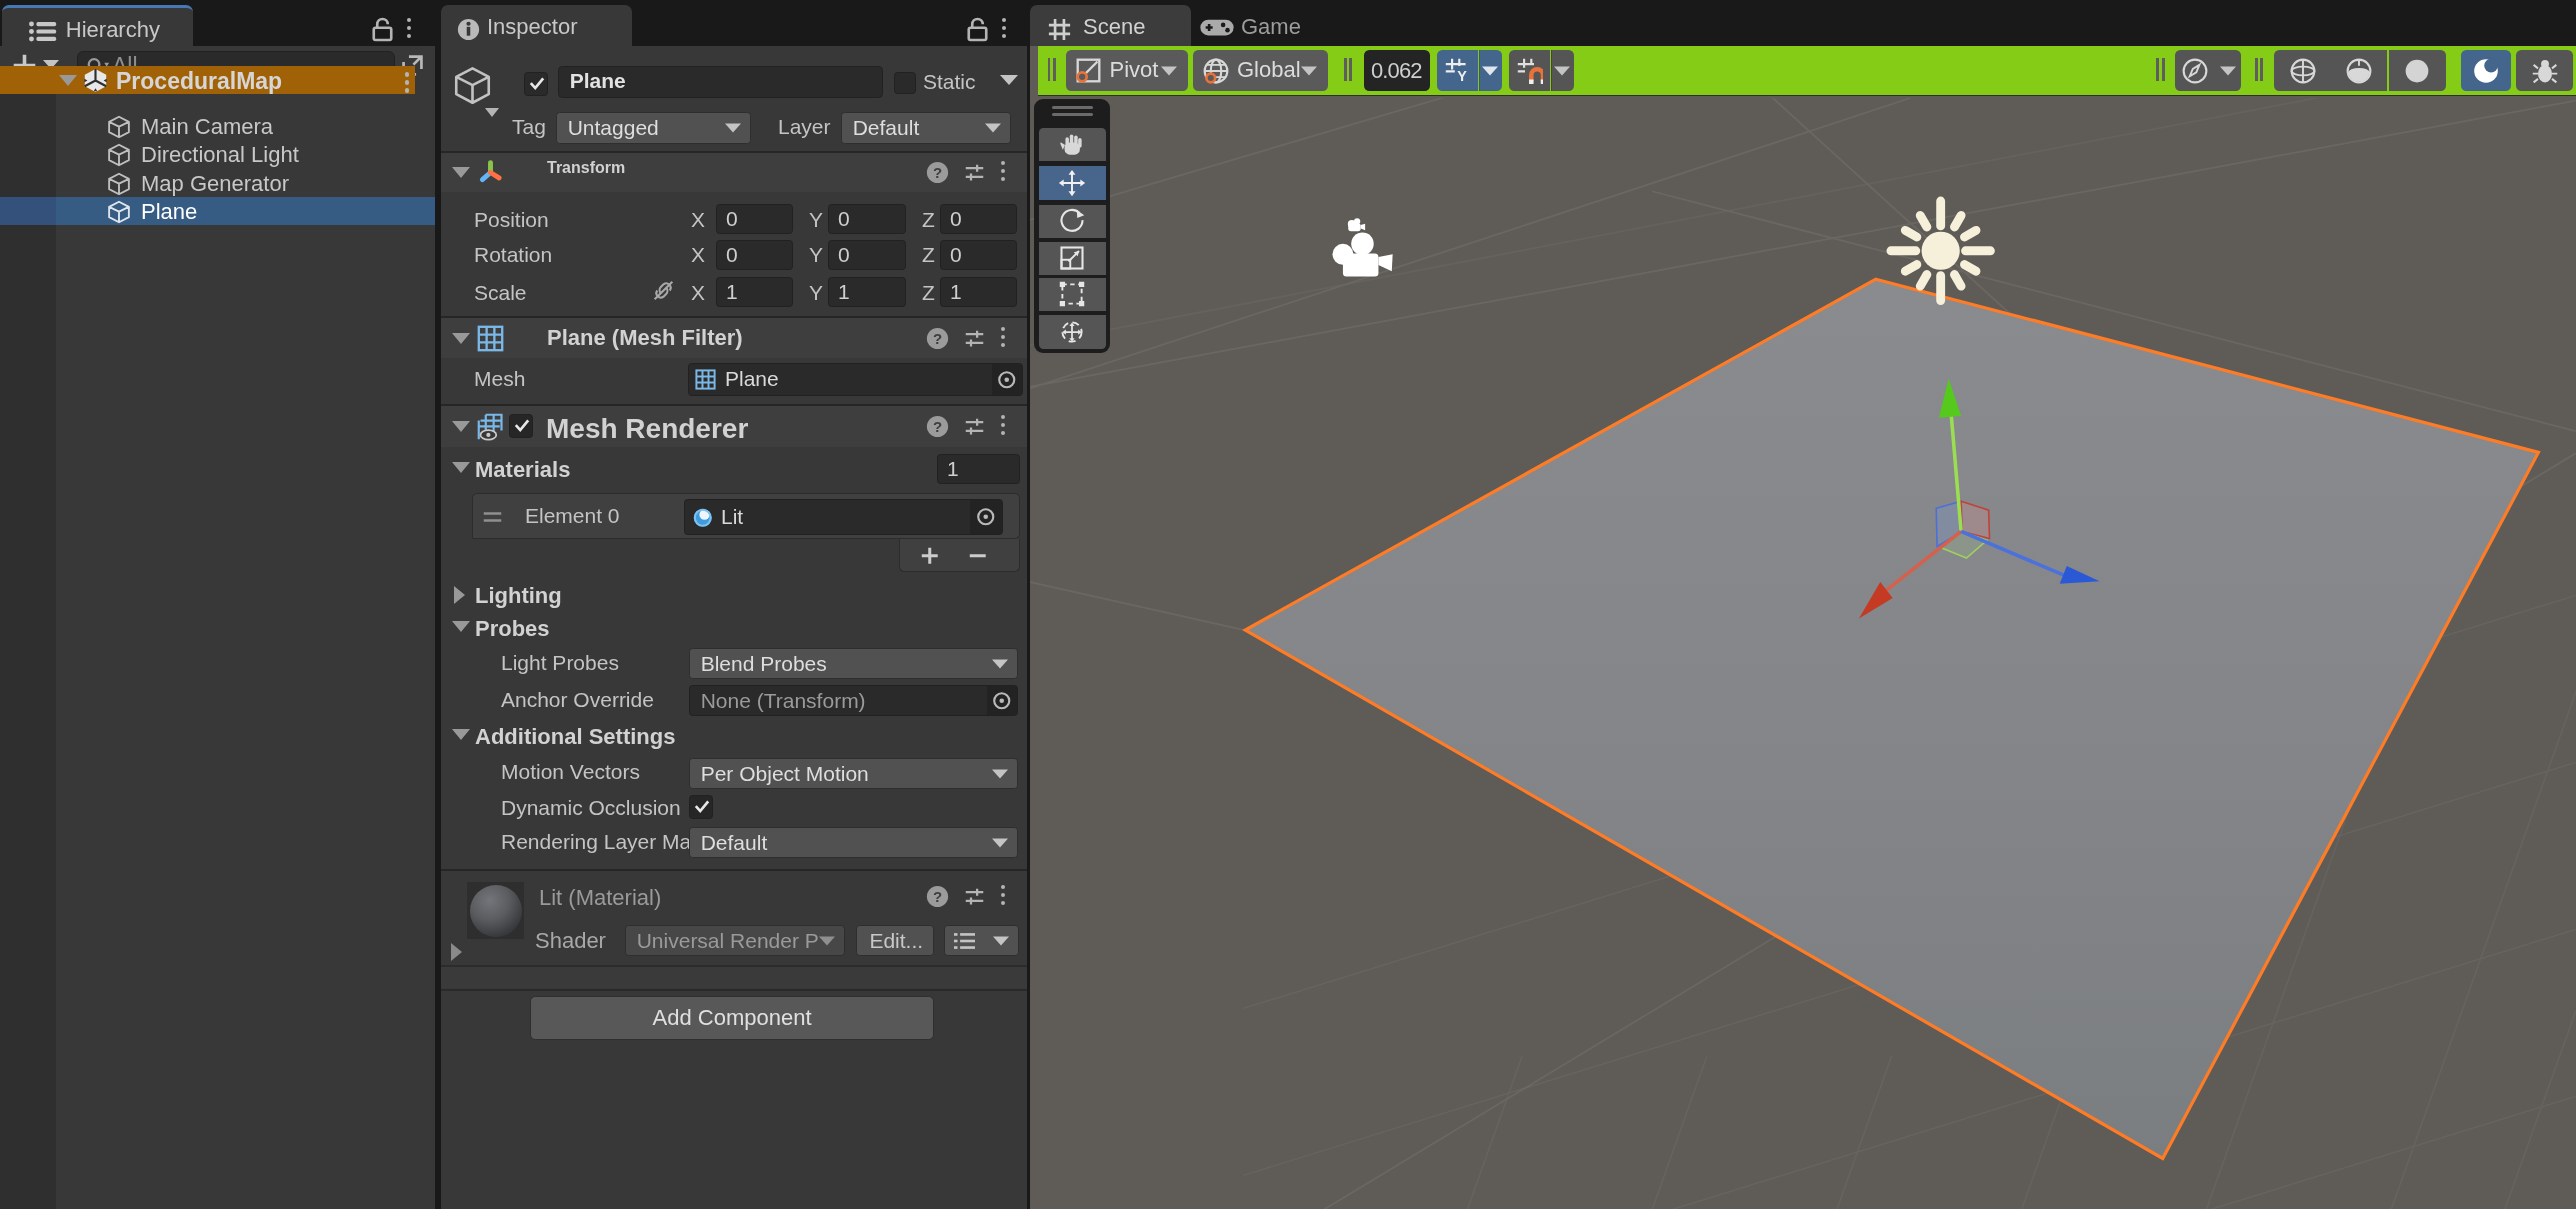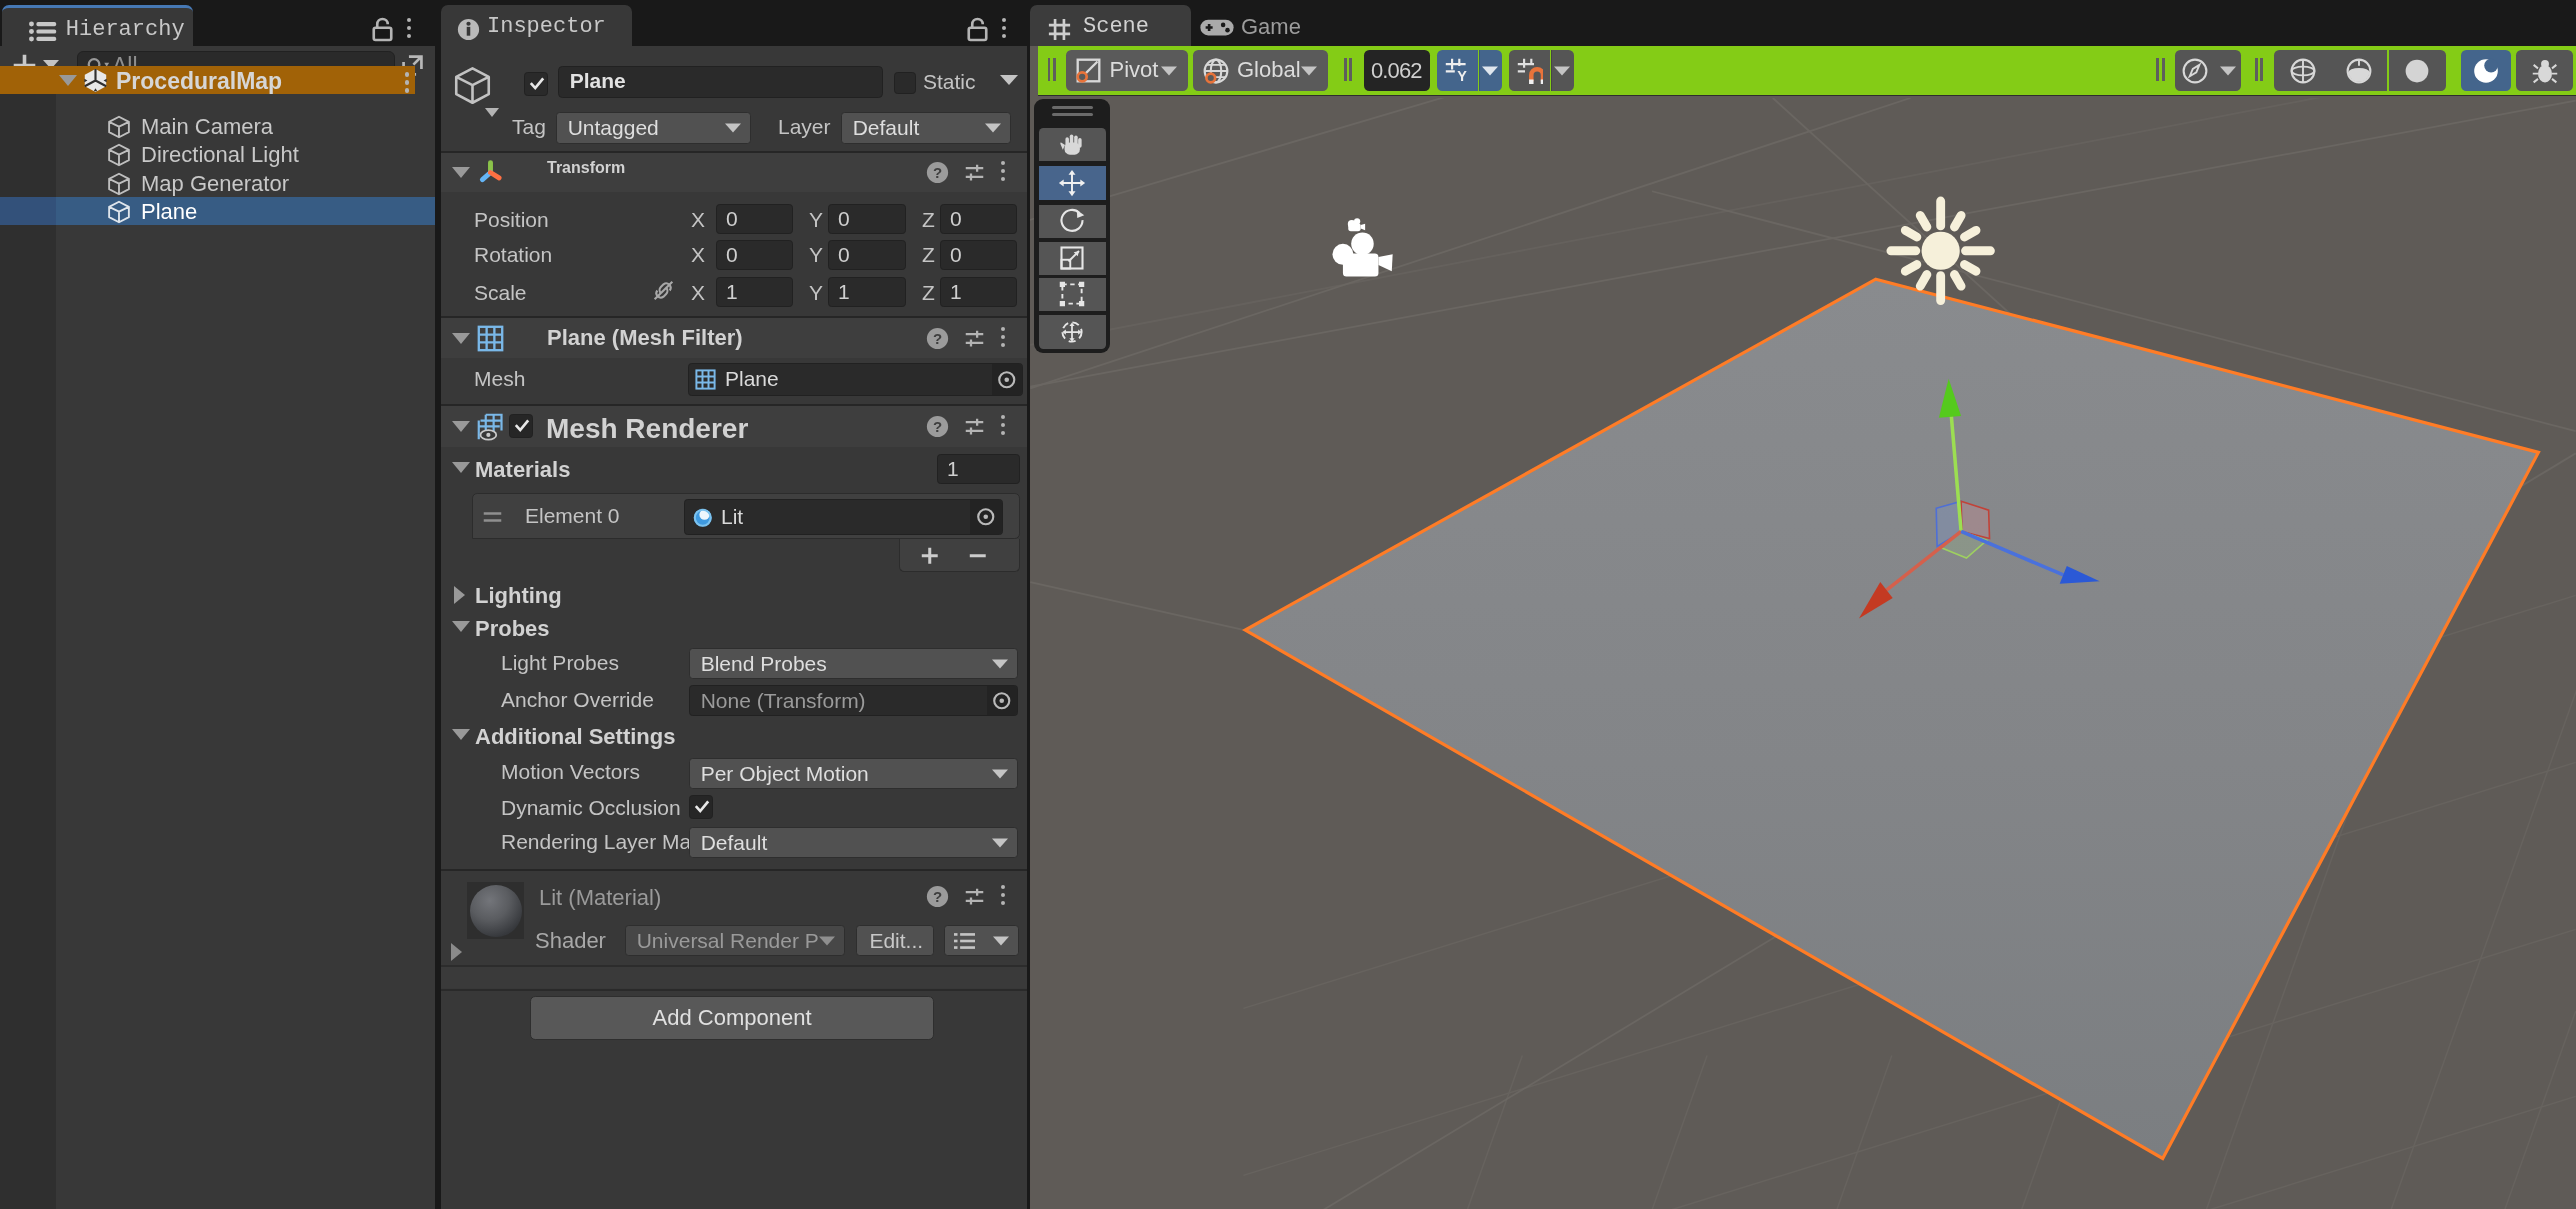--- a/index.html
+++ b/index.html
@@ -5,21 +5,21 @@
 html,body { width:2576px; height:1210px; overflow:hidden; background:#191919;
   font-family:"Liberation Sans", sans-serif; }
 .abs { position:absolute; }
 #page { position:relative; width:2576px; height:1210px; background:#191919; }
 
 
 .panel { position:absolute; top:0; height:1210px; background:#383838; }
 .tabbar { position:absolute; left:0; top:0; width:100%; height:46px; background:#191919; }
 .tab { position:absolute; top:5.3px; height:41px; background:#383838; border-radius:7px 7px 0 0;
   color:#c8c8c8; font-size:22px; }
-.tab .lbl { position:absolute; top:9px;font-family:Liberation Mono, monospace; }
+.tab .lbl { position:absolute; top:9px; }
 .hairline { position:absolute; left:0; width:100%; height:1.8px; background:#262626; }
 .field { position:absolute; background:#2a2a2a; border:0.9px solid #212121; border-radius:3.6px;
   color:#cfcfcf; font-size:21px; }
 .drop { position:absolute; background:#515151; border:0.9px solid #2e2e2e; border-radius:3.6px;
   color:#dedede; font-size:21px; }
 .drop .caret, .caret2 { position:absolute; right:9px; top:50%; width:0; height:0;
   border-left:8px solid transparent; border-right:8px solid transparent;
   border-top:9.8px solid #c4c4c4; transform:translateY(-50%); }
 .lab { position:absolute; color:#c4c4c4; font-size:21px; white-space:nowrap; }
 .bold { font-weight:700; }

